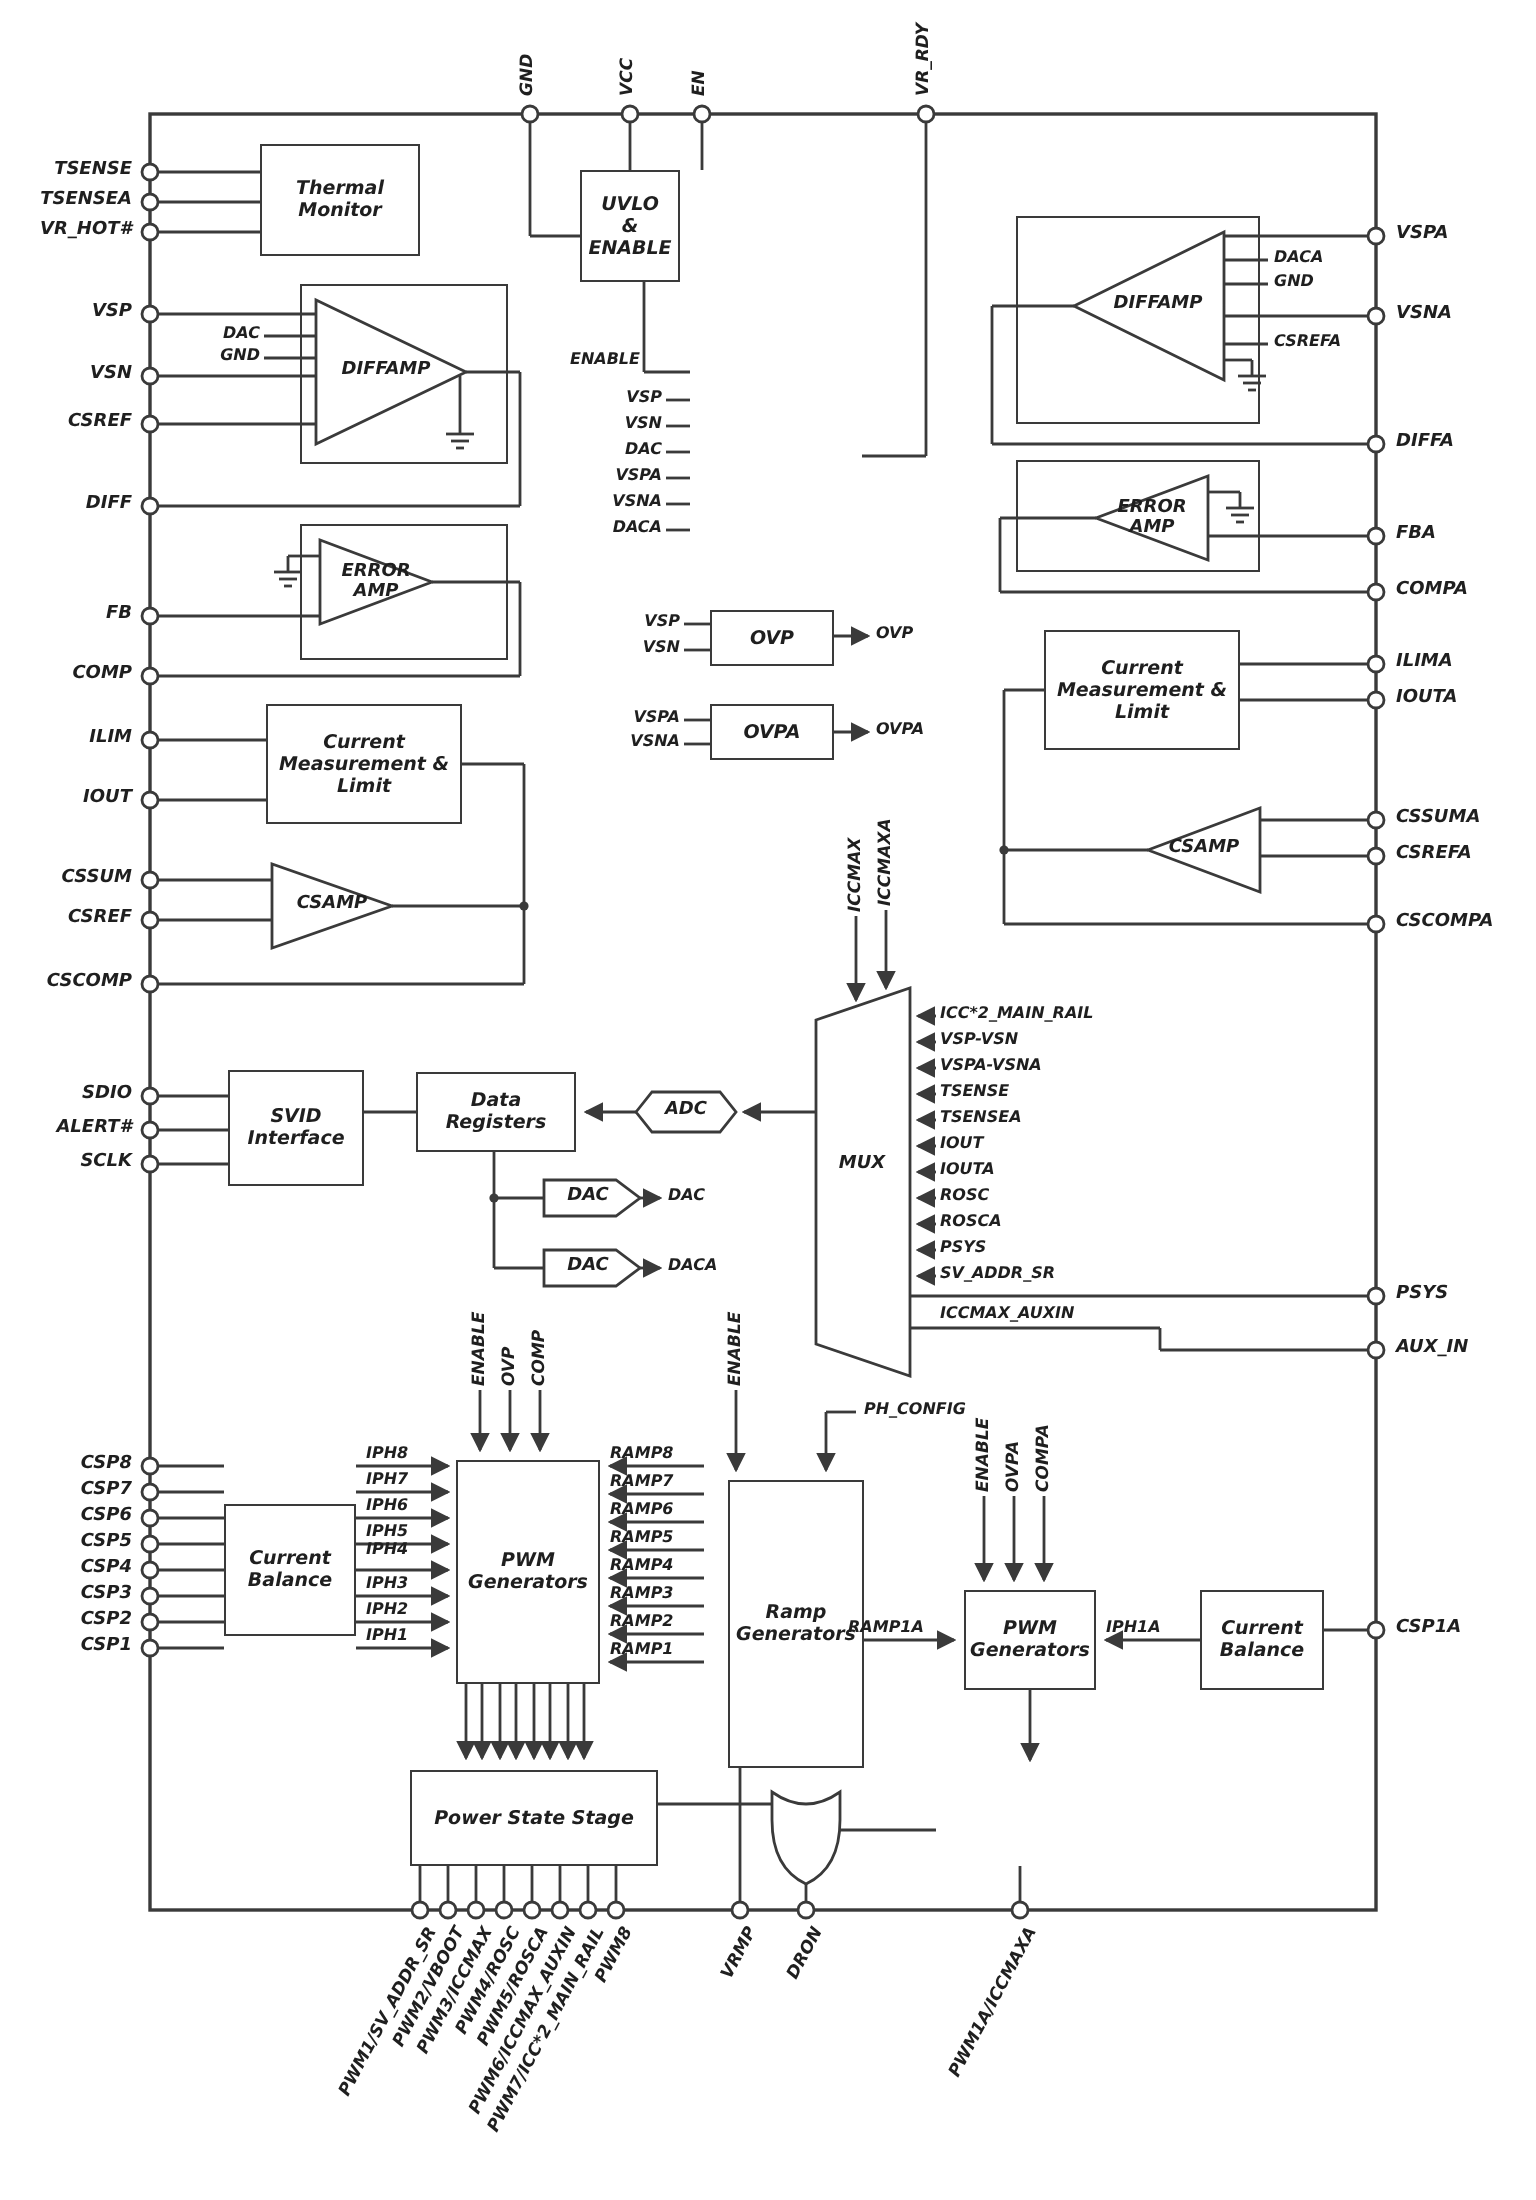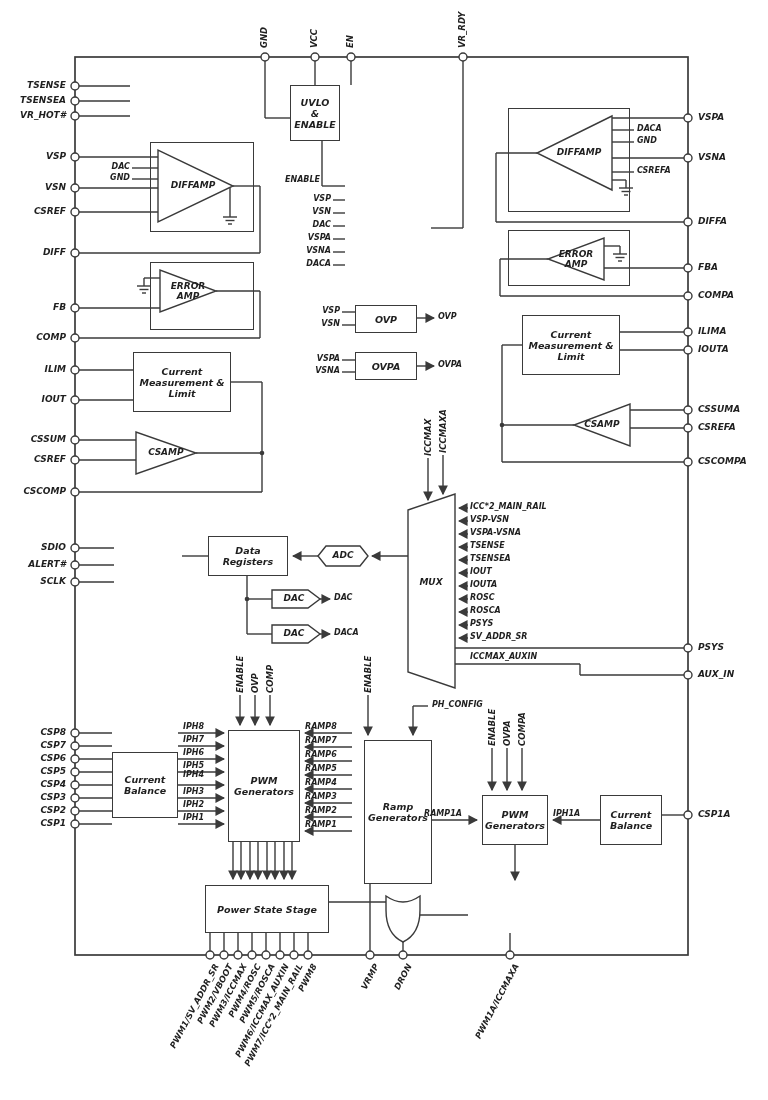--- a/index.html
+++ b/index.html
@@ -291,31 +291,35 @@
         <circle cx="403" cy="955" r="4"></circle>
         <circle cx="510" cy="955" r="4"></circle>
   </g>
 </svg>
 
 <div class="obox" style="left:150px;top:142px;width:104px;height:90px"></div>
 <div class="obox" style="left:150px;top:262px;width:104px;height:68px"></div>
 <div class="obox" style="left:508px;top:108px;width:122px;height:104px"></div>
 <div class="obox" style="left:508px;top:230px;width:122px;height:56px"></div>
 
+<div class="block" style="left:130px;top:72px;width:80px;height:56px">Thermal
+Monitor</div>
 <div class="block" style="left:290px;top:85px;width:50px;height:56px">UVLO
 &amp;
 ENABLE</div>
 <div class="block" style="left:133px;top:352px;width:98px;height:60px">Current
 Measurement &amp;
 Limit</div>
 <div class="block" style="left:355px;top:305px;width:62px;height:28px">OVP</div>
 <div class="block" style="left:355px;top:352px;width:62px;height:28px">OVPA</div>
 <div class="block" style="left:522px;top:315px;width:98px;height:60px">Current
 Measurement &amp;
 Limit</div>
+<div class="block" style="left:114px;top:535px;width:68px;height:58px">SVID
+Interface</div>
 <div class="block" style="left:208px;top:536px;width:80px;height:40px">Data
 Registers</div>
 <div class="block" style="left:112px;top:752px;width:66px;height:66px">Current
 Balance</div>
 <div class="block" style="left:228px;top:730px;width:72px;height:112px">PWM
 Generators</div>
 <div class="block" style="left:364px;top:740px;width:68px;height:144px">Ramp
 Generators</div>
 <div class="block" style="left:482px;top:795px;width:66px;height:50px">PWM
 Generators</div>

